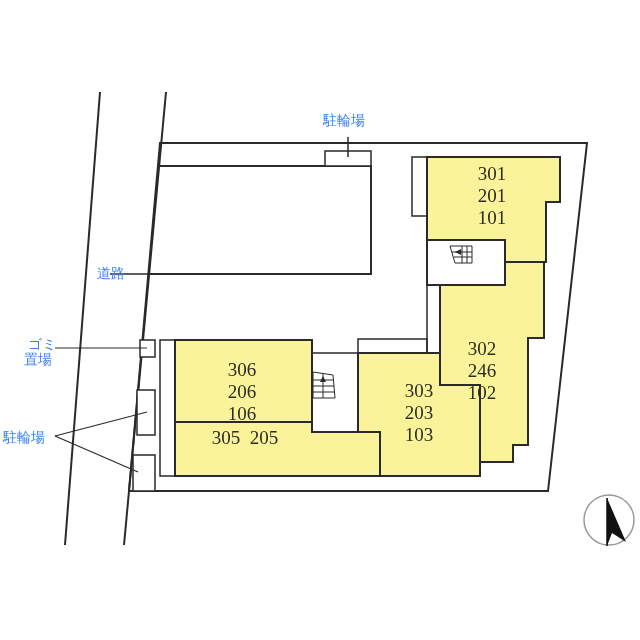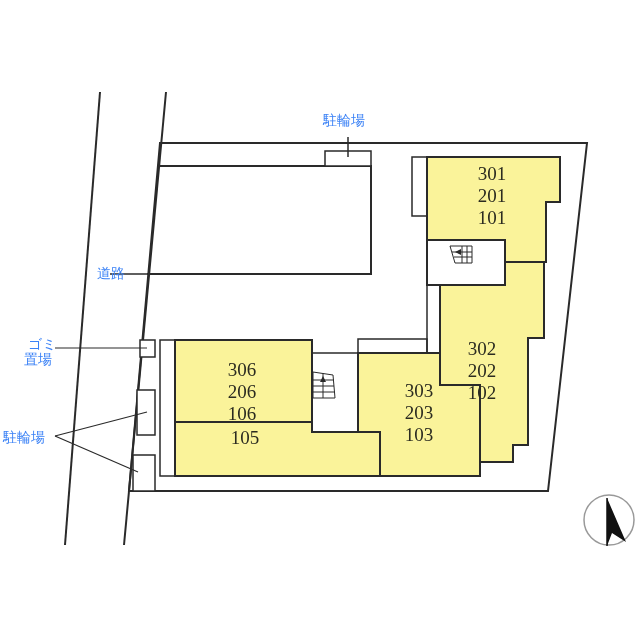--- a/index.html
+++ b/index.html
@@ -83,28 +83,28 @@
 <div class="label" style="left:24px;top:352px;">置場</div>
 <div class="label" style="left:3px;top:430px;">駐輪場</div>
 
 <div class="unit" style="left:462px;top:163px;width:60px;">
   <span>301</span>
   <span>201</span>
   <span>101</span>
 </div>
 <div class="unit" style="left:452px;top:302px;width:60px;margin-top:36px;">
   <span>302</span>
-  <span>202</span>
+  <span>246</span>
   <span>102</span>
 </div>
 <div class="unit" style="left:389px;top:380px;width:60px;">
   <span>303</span>
   <span>203</span>
   <span>103</span>
 </div>
 <div class="unit" style="left:212px;top:359px;width:60px;">
   <span>306</span>
   <span>206</span>
   <span>106</span>
 </div>
 <div class="unit" style="left:190px;top:427px;width:110px;">
-  <span>105</span>
+  <span style="white-space:pre;">305  205</span>
 </div>
 
 </body></html>

